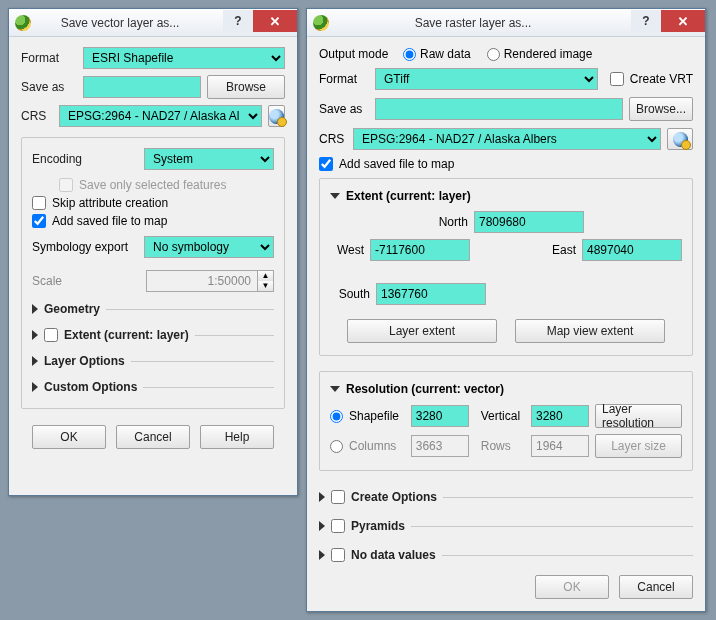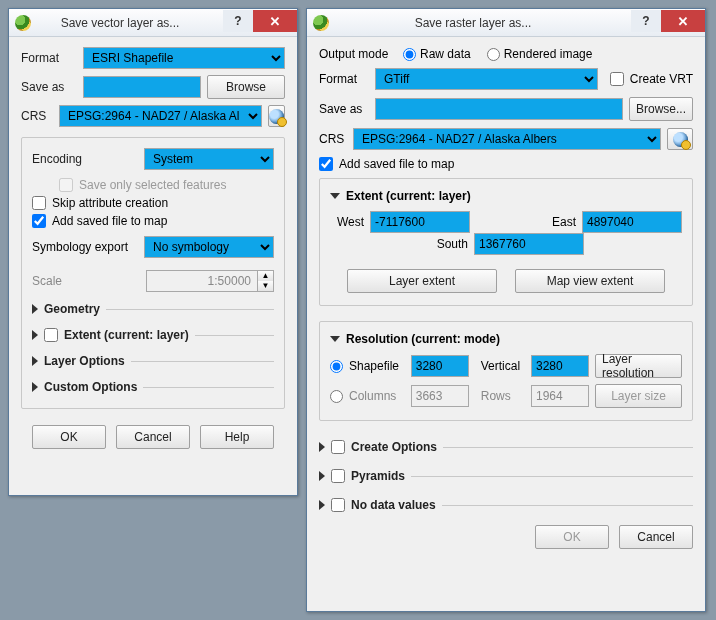--- a/index.html
+++ b/index.html
@@ -24,21 +24,21 @@
   }
   .titlebar .title { flex:1; text-align:center; padding-right:20px; }
   .titlebar .winbtns { display:flex; }
   .winbtn { width:44px; height:22px; margin-top:-3px; display:flex; align-items:center; justify-content:center; border-left:0; }
   .winbtn.help { background:#e8edf3; color:#333; font-weight:bold; width:30px;}
   .winbtn.close { background:#c84040; color:#fff; font-weight:bold; font-size:13px; width:44px;}
   .body { padding:10px 12px 12px 12px; display:flex; flex-direction:column; gap:6px; }
   .row { display:flex; align-items:center; gap:6px; }
   .lbl { width:56px; color:#222; }
   select, input[type=text] {
-    height:22px; border:1px solid #a8a8a8; background:#0ea5e9; padding:0 4px;
+    height:22px; border:1px solid #a8a8a8; background:#5eead4; padding:0 4px;
   }
   select { appearance:auto; }
   .btn {
     height:24px; min-width:70px; padding:0 10px;
     background:linear-gradient(#fcfcfc,#e4e4e4);
     border:1px solid #9f9f9f; border-radius:2px;
     display:inline-flex; align-items:center; justify-content:center;
     color:#222;
   }
   .btn.small { min-width:56px; padding:0 6px; }
@@ -219,42 +219,46 @@
       <input type="checkbox" checked="" style="">
         <span>Add saved file to map</span>
     </div>
 
     <div class="section">
       <div class="collapse-head">
         <span class="tri down"></span>
         <span class="htxt">Extent (current: layer)</span>
       </div>
       <div style="margin-top:6px">
+        <div class="row" style="justify-content:center">
+          <span style="width:40px;text-align:right">North</span>
+          <input type="text" style="width: 110px;" value="7809680">
+        </div>
         <div class="row" style="margin-top:6px">
           <span style="width:34px;text-align:right">West</span>
           <input type="text" style="width: 100px;" value="-7117600">
           <span style="flex:1"></span>
           <span style="text-align:right">East</span>
           <input type="text" style="width: 100px;" value="4897040">
         </div>
-        <div class="row" style="justify-content:center;margin-top:0">
+        <div class="row" style="margin-top:22px">
           <span style="width:40px;text-align:right">South</span>
           <input type="text" style="width: 110px;" value="1367760">
         </div>
         <div class="row" style="margin-top:14px;gap:18px;justify-content:center">
           <div class="btn" style="width:150px">Layer extent</div>
           <div class="btn" style="width:150px">Map view extent</div>
         </div>
       </div>
     </div>
 
     <div class="section">
       <div class="collapse-head">
         <span class="tri down"></span>
-        <span class="htxt">Resolution (current: mode)</span>
+        <span class="htxt">Resolution (current: vector)</span>
       </div>
       <div class="row" style="margin-top:6px">
         <label class="radio">
             <input type="radio" name="res" checked="" style="">
           </label>
         <span style="width:58px">Shapefile</span>
         <input type="text" style="width: 58px;" value="3280">
         <span style="width:46px;margin-left:6px">Vertical</span>
         <input type="text" style="width: 58px;" value="3280">
         <div class="btn small" style="margin-left:auto;width:90px">Layer resolution</div>

